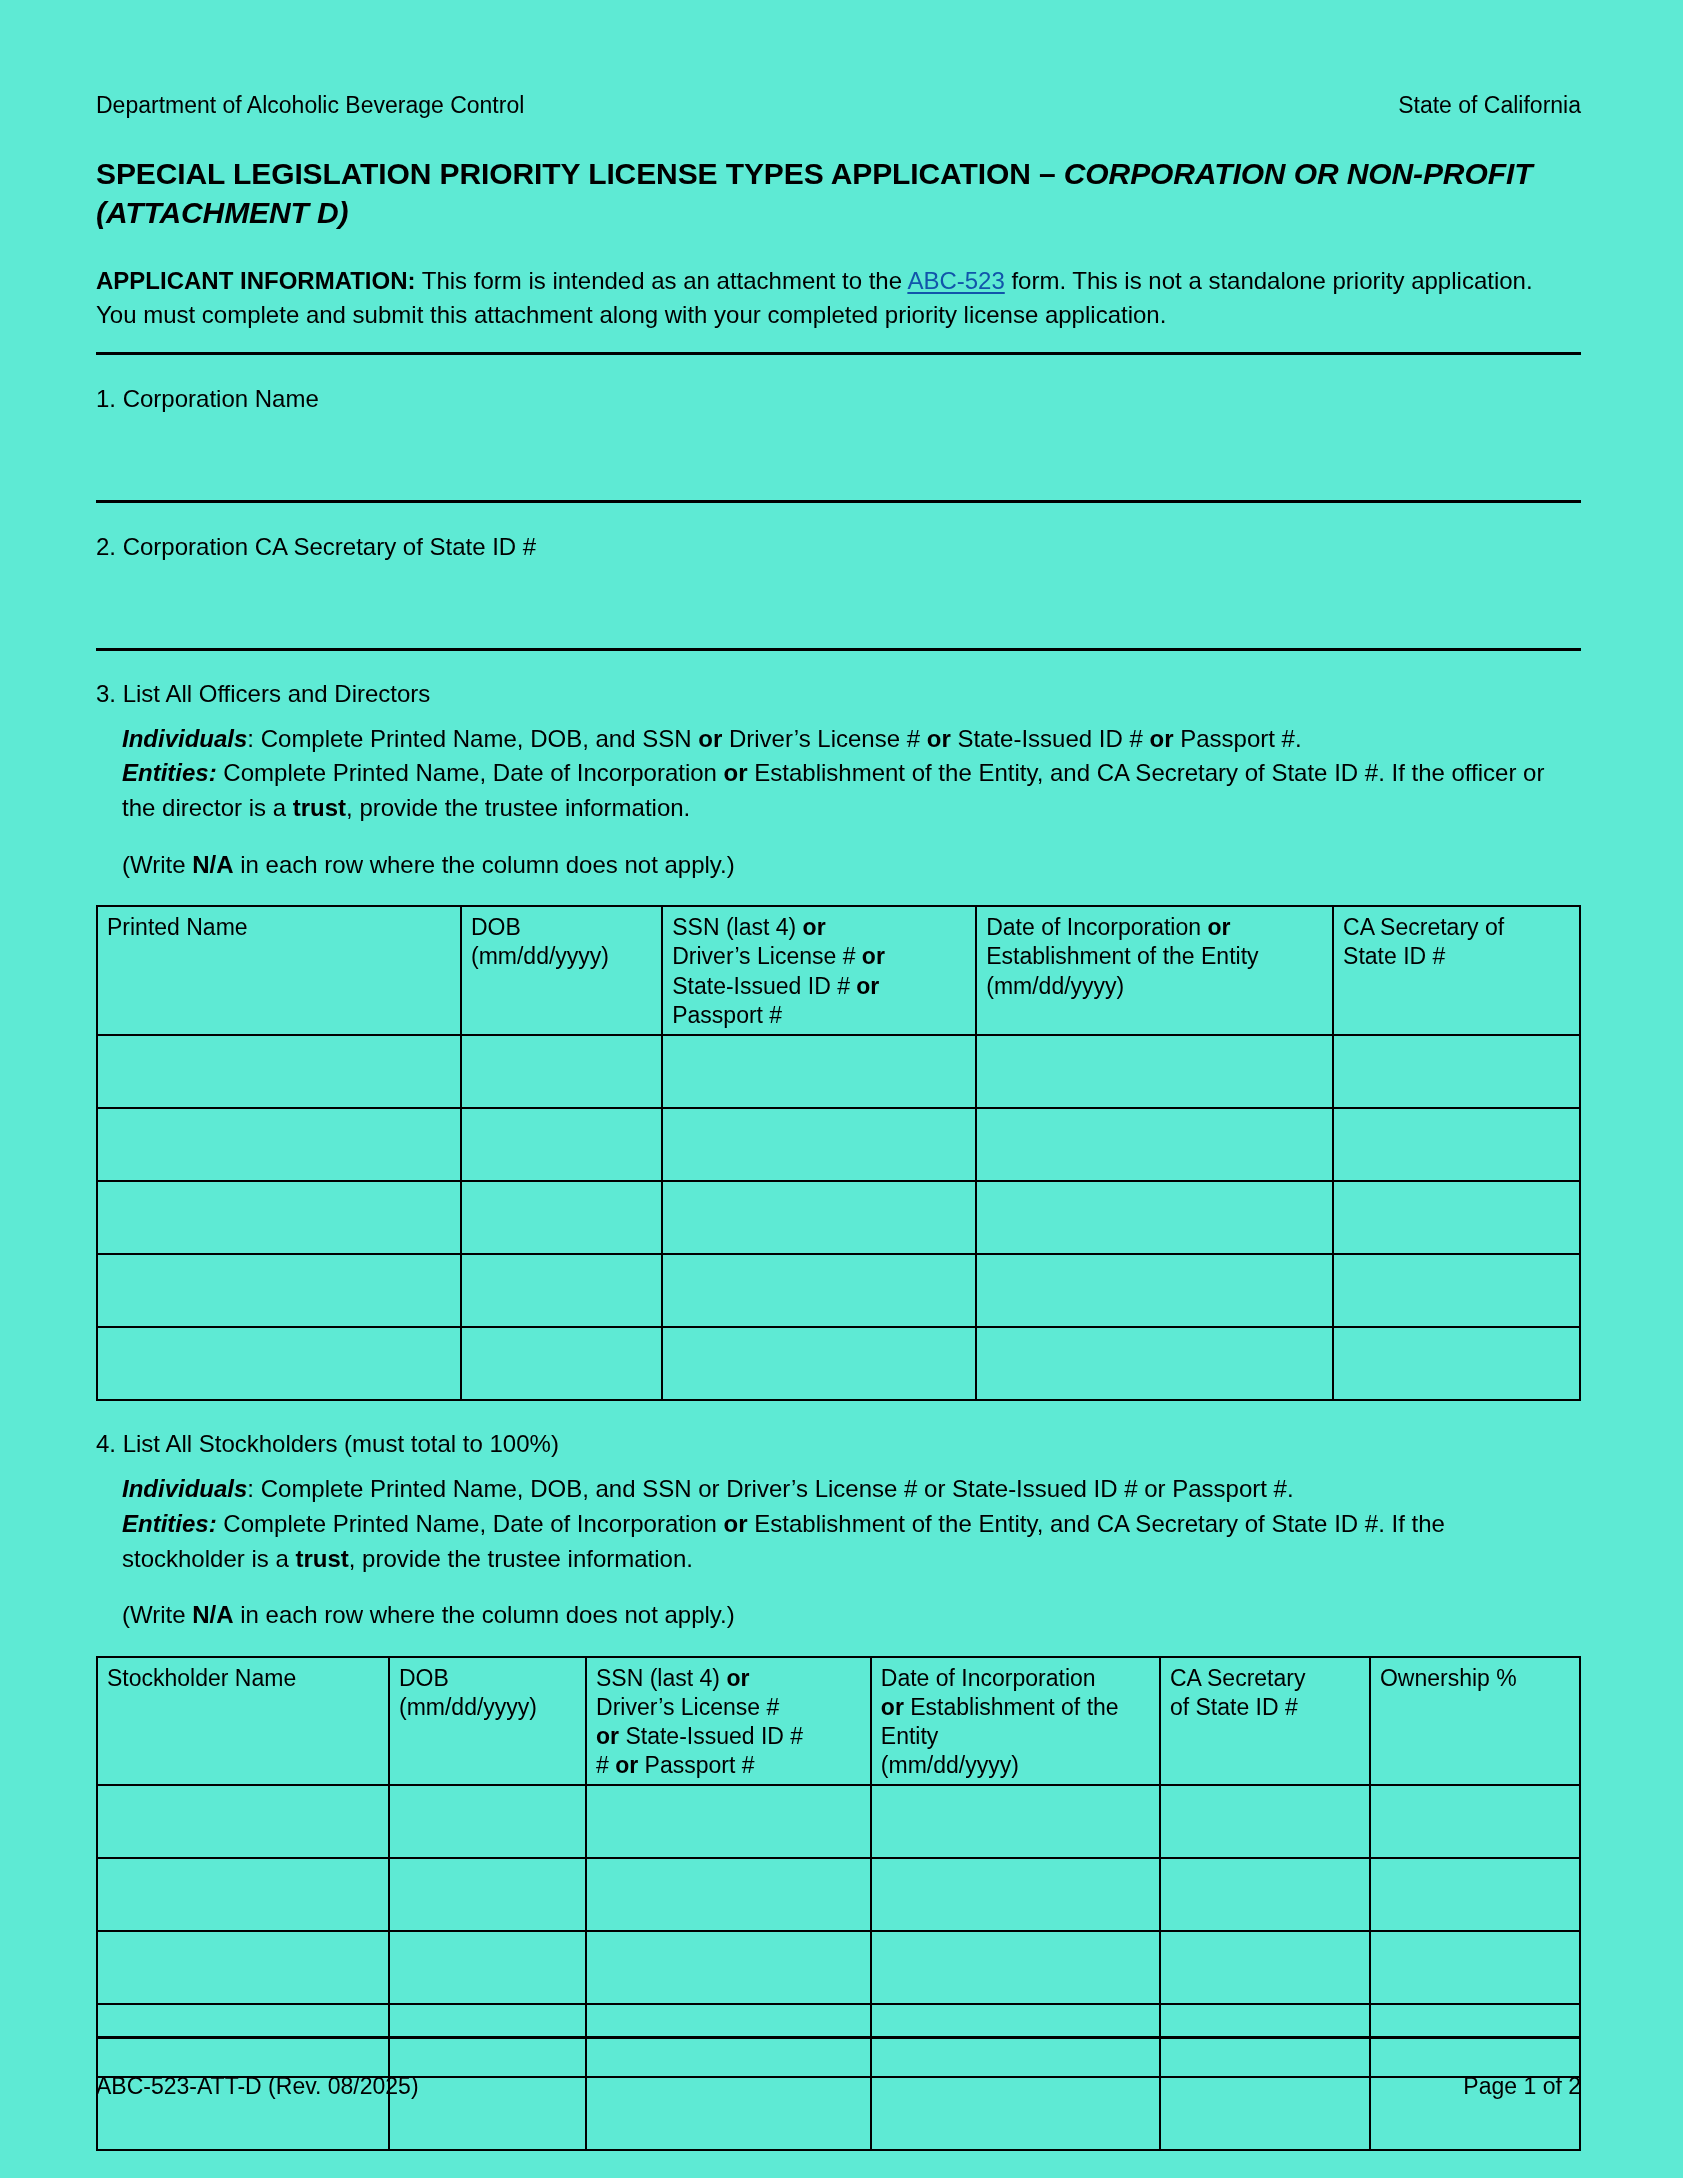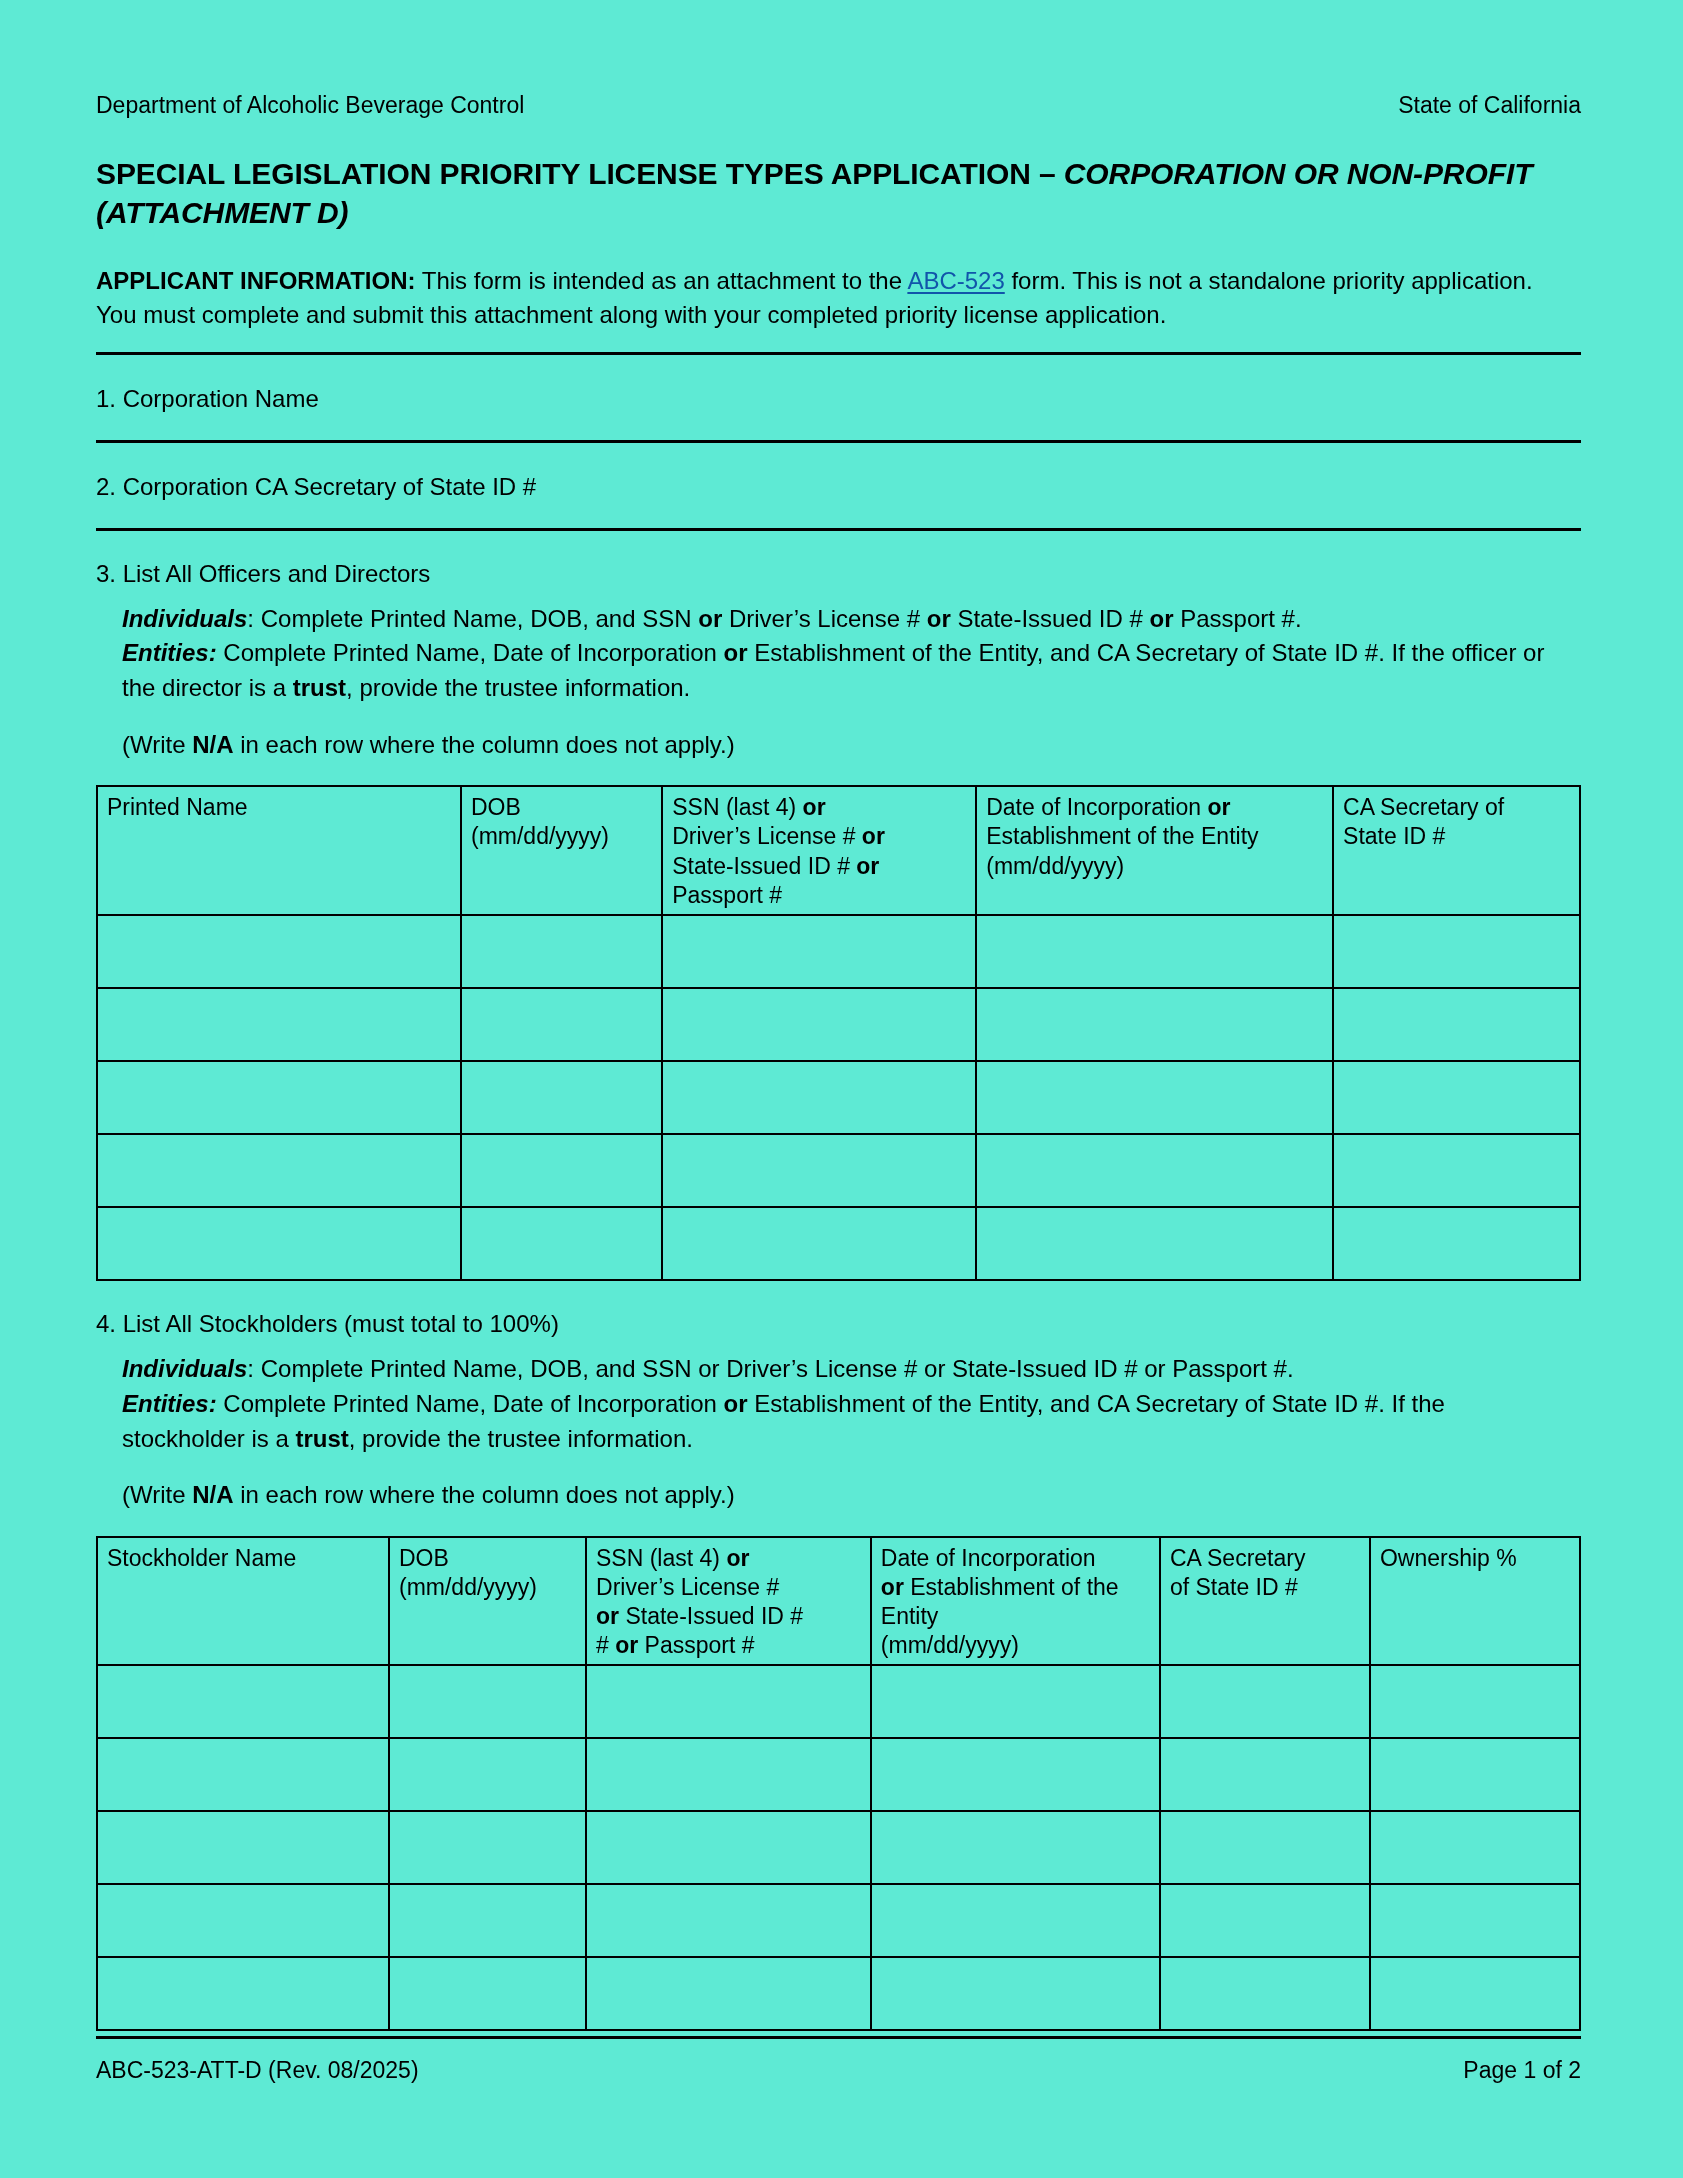--- a/index.html
+++ b/index.html
@@ -74,21 +74,21 @@
     margin: 0;
     width: 1485px;
   }
 
   .field-block {
     font-size: 24px;
     line-height: 1.2;
   }
   .field-label {
     padding-top: 30px;
-    padding-bottom: 26px;
+    padding-bottom: 86px;
   }
 
   
   .section {
     margin-top: 0;
     border-radius: 31px;
   }
   .section-heading {
     font-size: 24px;
     line-height: 1.25;
@@ -157,21 +157,21 @@
   .footer-wrap {
     position: absolute;
     left: 96px;
     top: 2036px;
     width: 1485px;
   }
   .doc-footer {
     display: flex;
     justify-content: space-between;
     align-items: baseline;
-    padding-top: 18px;
+    padding-top: 34px;
     font-size: 23px;
     line-height: 1.2;
   }
   .spacer-sm { height: 20px; }
 </style>
 </head>
 <body>
 
 <div class="page">
   <div class="content">

